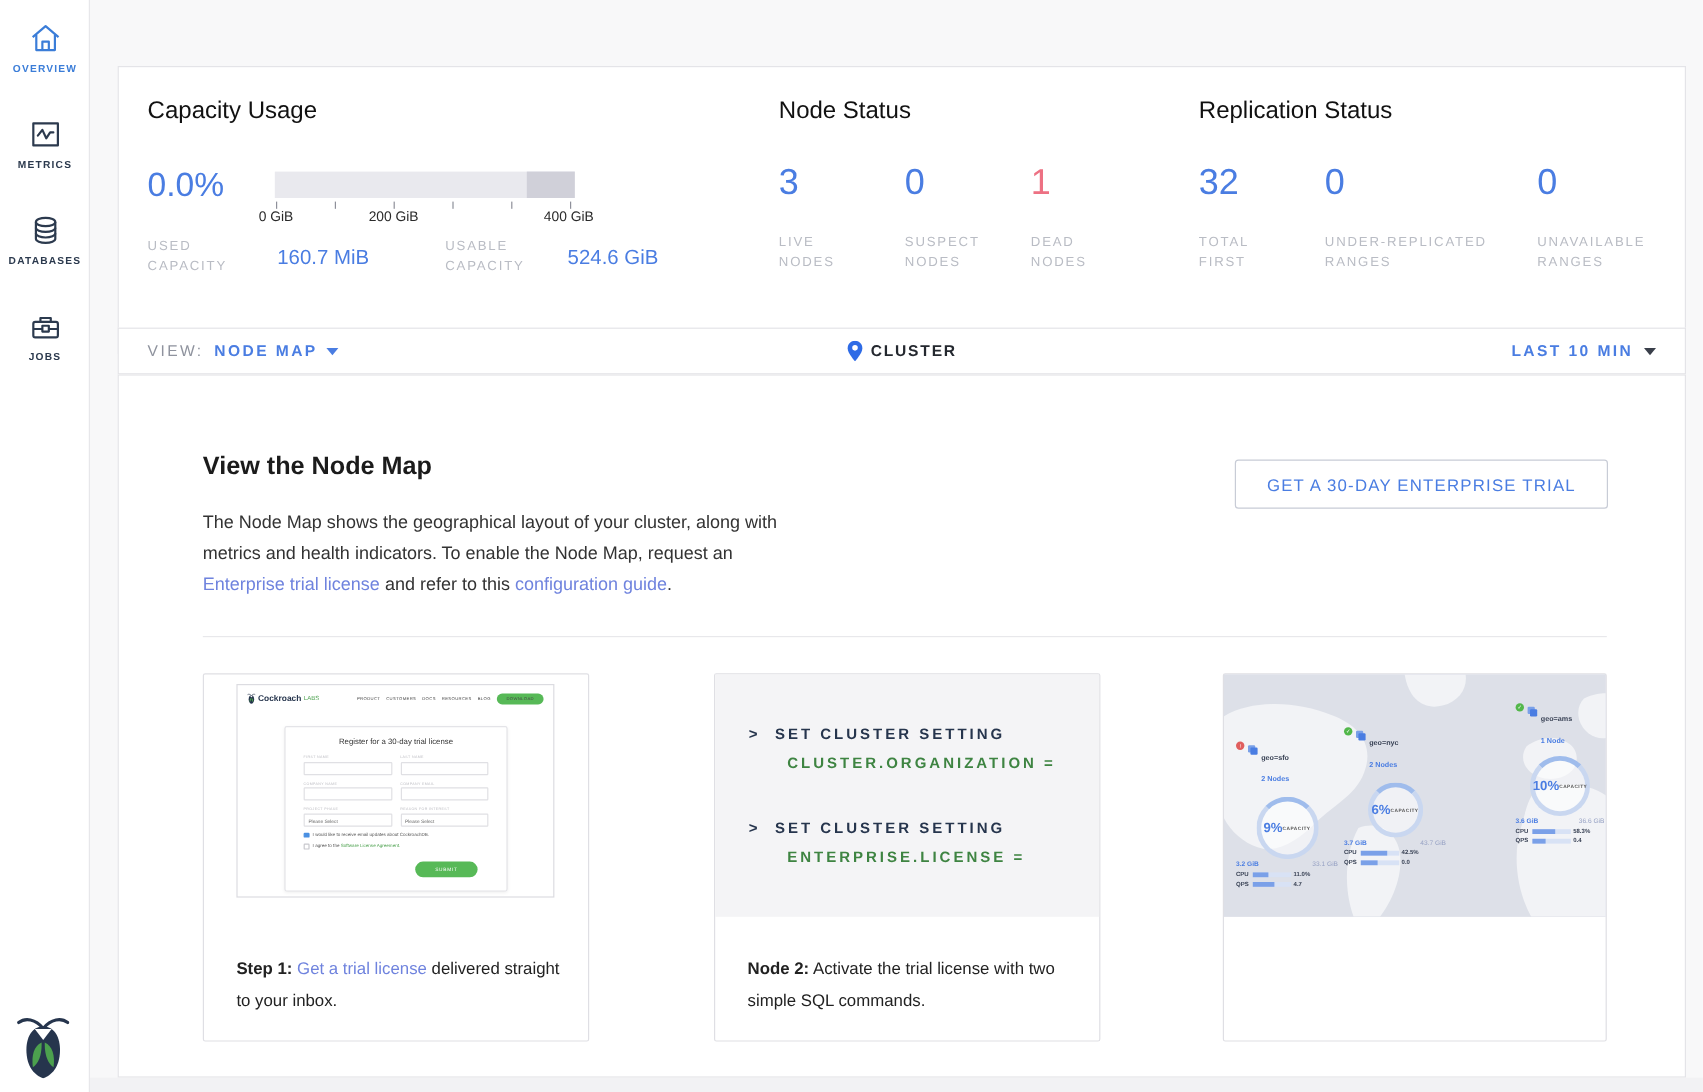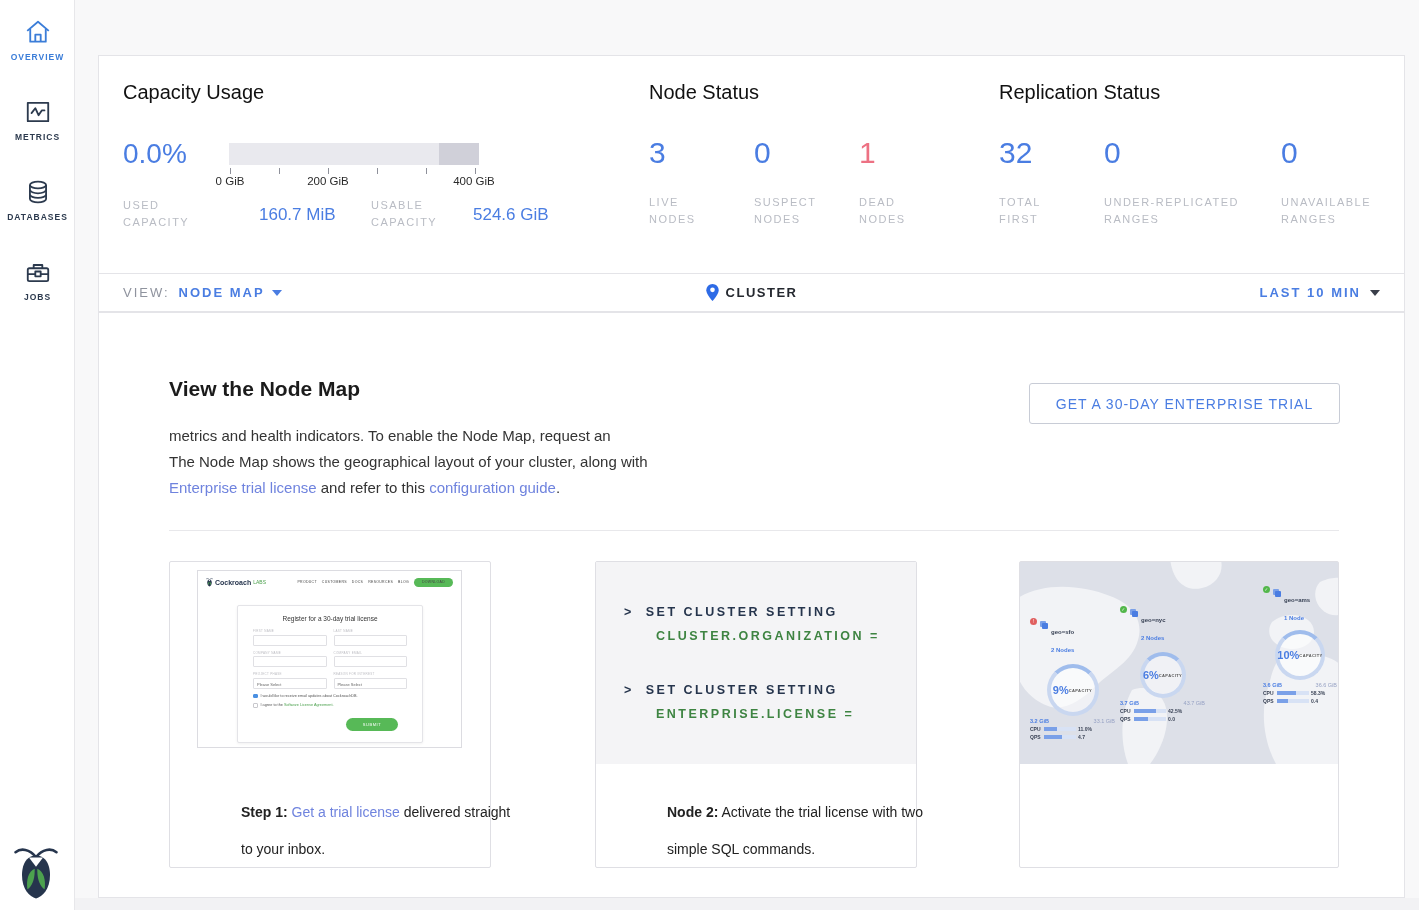--- a/index.html
+++ b/index.html
@@ -53,21 +53,21 @@
   
   .nm-heading { position:absolute; left:70px; top:64px; font-size:21px; font-weight:600; color:#1B1B1B; }
   .nm-para { position:absolute; left:70px; top:110px; width:480px; font-size:15px; color:#333; }
   .nm-para .ln { line-height:26px; }
   a.lnk { color:#6F83DE; text-decoration:none; cursor:pointer; }
   .trial-btn { position:absolute; left:930px; top:70px; width:311px; height:41px; background:#fff; border:1px solid #C8CCD6; border-radius:3px; font-family:"Liberation Sans",sans-serif; font-size:14px; letter-spacing:1px; color:#4A7DE2; cursor:pointer; }
   .nm-divider { position:absolute; left:70px; top:217px; width:1170px; height:1px; background:#E8E8EB; }
 
   .step-card { position:absolute; top:248px; width:322px; height:307px; background:#fff; border:1px solid #DFDFE4; border-radius:2px; }
   .step-card.c1 { left:70px; } .step-card.c2 { left:496px; } .step-card.c3 { left:920px; width:320px; }
-  .caption { position:absolute; left:27px; top:232px; width:282px; font-size:14px; line-height:37px; color:#222;margin-left:44px; }
+  .caption { position:absolute; left:27px; top:232px; width:282px; font-size:14px; line-height:26px; color:#222; }
   .caption b { font-weight:bold; }
 
   
   .mini { position:absolute; left:27px; top:8px; width:265px; height:178px; border:1px solid #DCDCE1; background:#fff; overflow:hidden; }
   .mini-header { position:absolute; left:0; top:0; width:100%; height:22px; display:flex; align-items:center; justify-content:space-between; padding:0 8px; }
   .mini-brand { display:flex; align-items:center; gap:2px; }
   .mini-brand .b1 { font-size:7px; font-weight:bold; color:#26354D; }
   .mini-brand .b2 { font-size:5px; color:#4CA14E; }
   .mini-nav { display:flex; align-items:center; gap:5px; }
   .mini-nav span { font-size:3.5px; letter-spacing:.3px; color:#444; }
@@ -178,21 +178,21 @@
     <div class="cap-tick" style="left:180px;"></div>
     <div class="cap-tick" style="left:229px;"></div>
     <div class="cap-tick" style="left:278px;"></div>
     <div class="cap-tick" style="left:327px;"></div>
     <div class="cap-tick" style="left:376px;"></div>
     <div class="cap-ticklabel" style="left:131px;">0 GiB</div>
     <div class="cap-ticklabel" style="left:229px;">200 GiB</div>
     <div class="cap-ticklabel" style="left:327px;margin-left:48px;">400 GiB</div>
     <div class="cap-sub-label" style="left:24px;">USED
 CAPACITY</div>
-    <div class="cap-sub-value" style="left:132px;margin-left:28px;">160.7 MiB</div>
+    <div class="cap-sub-value" style="left:132px;">160.7 MiB</div>
     <div class="cap-sub-label" style="left:272px;">USABLE
 CAPACITY</div>
     <div class="cap-sub-value" style="left:374px;">524.6 GiB</div>
 
     <div class="sec-title" style="left:550px; top:25px;">Node Status</div>
     <div class="stat-num" style="left:550px; top:80px;">3</div>
     <div class="stat-num" style="left:655px; top:80px;">0</div>
     <div class="stat-num red" style="left:760px; top:80px;">1</div>
     <div class="stat-label" style="left:550px; top:138px;">LIVE
 NODES</div>
@@ -230,22 +230,22 @@
     </div>
     <div class="vb-right">
       <span class="vb-time">LAST 10 MIN</span>
       <span class="caret"></span>
     </div>
   </section>
 
   <section class="card panel">
     <h2 class="nm-heading">View the Node Map</h2>
     <div class="nm-para">
+      <div class="ln">The Node Map shows the geographical layout of your cluster, along with</div>
       <div class="ln">metrics and health indicators. To enable the Node Map, request an</div>
-      <div class="ln">The Node Map shows the geographical layout of your cluster, along with</div>
       <div class="ln"><a class="lnk">Enterprise trial license</a><span> and refer to this </span><a class="lnk">configuration guide</a><span>.</span></div>
     </div>
     <button class="trial-btn">GET A 30-DAY ENTERPRISE TRIAL</button>
     <div class="nm-divider"></div>
 
     <div class="step-card c1">
       <div class="mini">
         <div class="mini-header">
           <span class="mini-brand">
             <svg width="7" height="10" viewBox="0 0 40 52">

